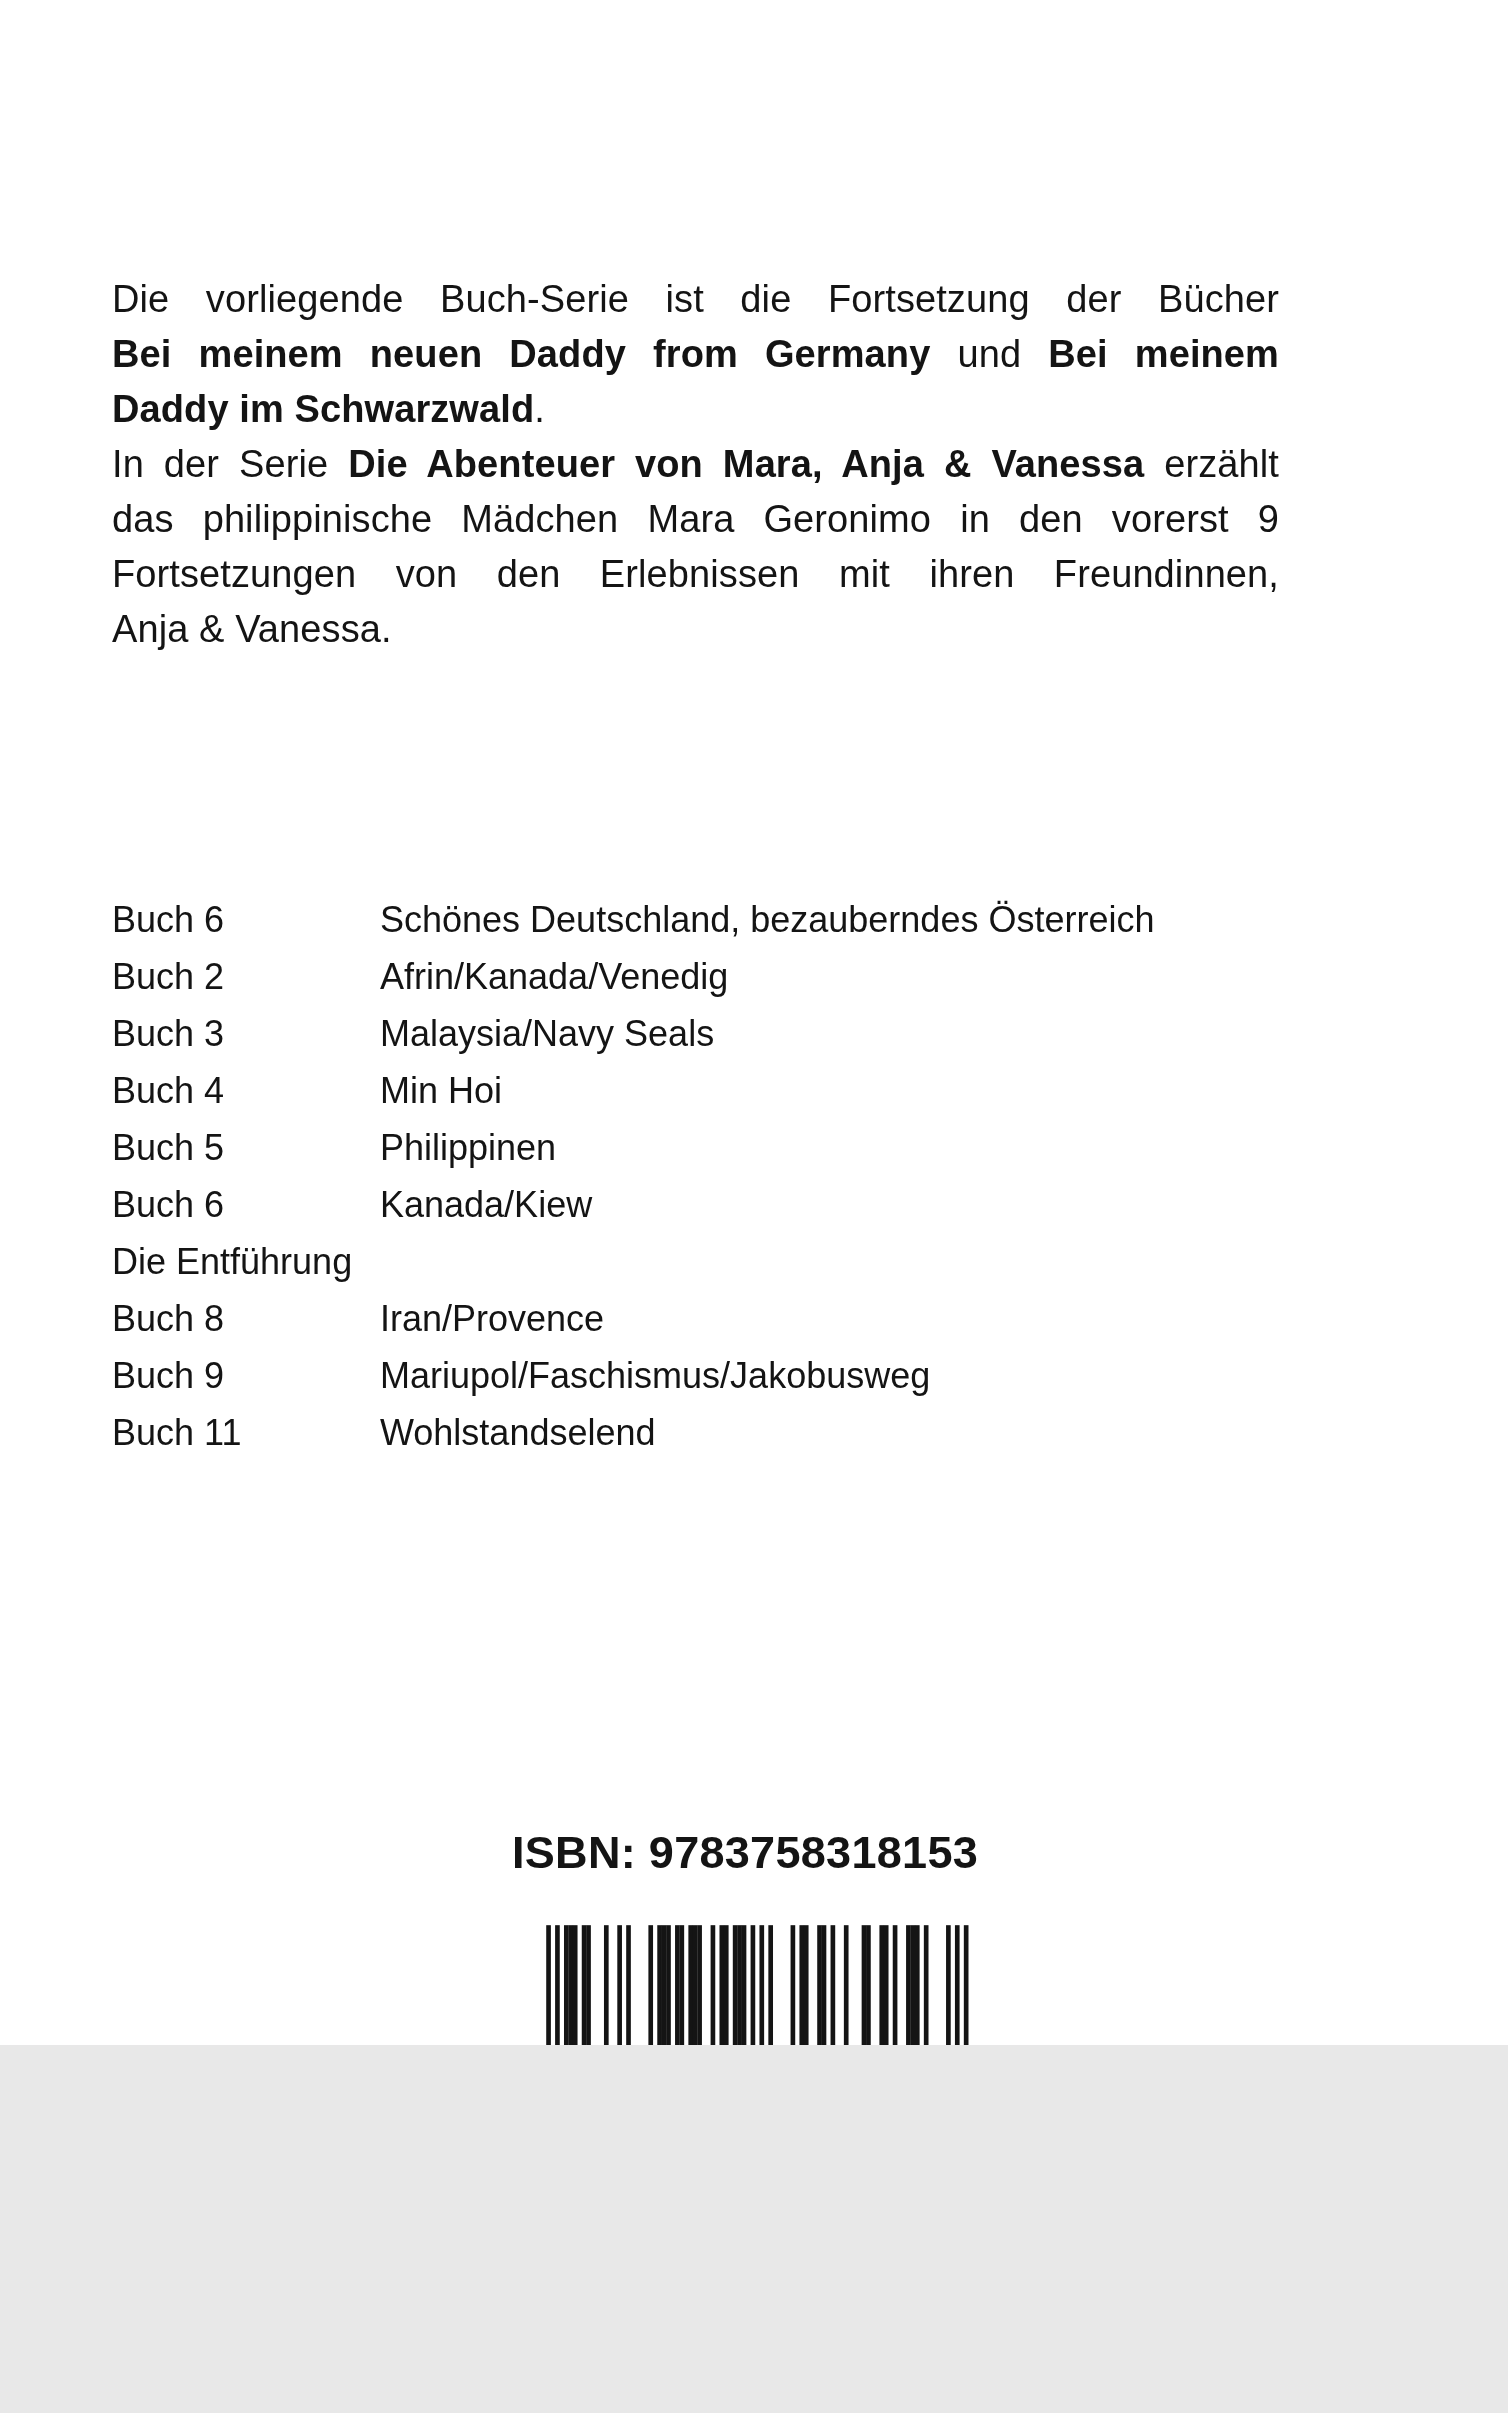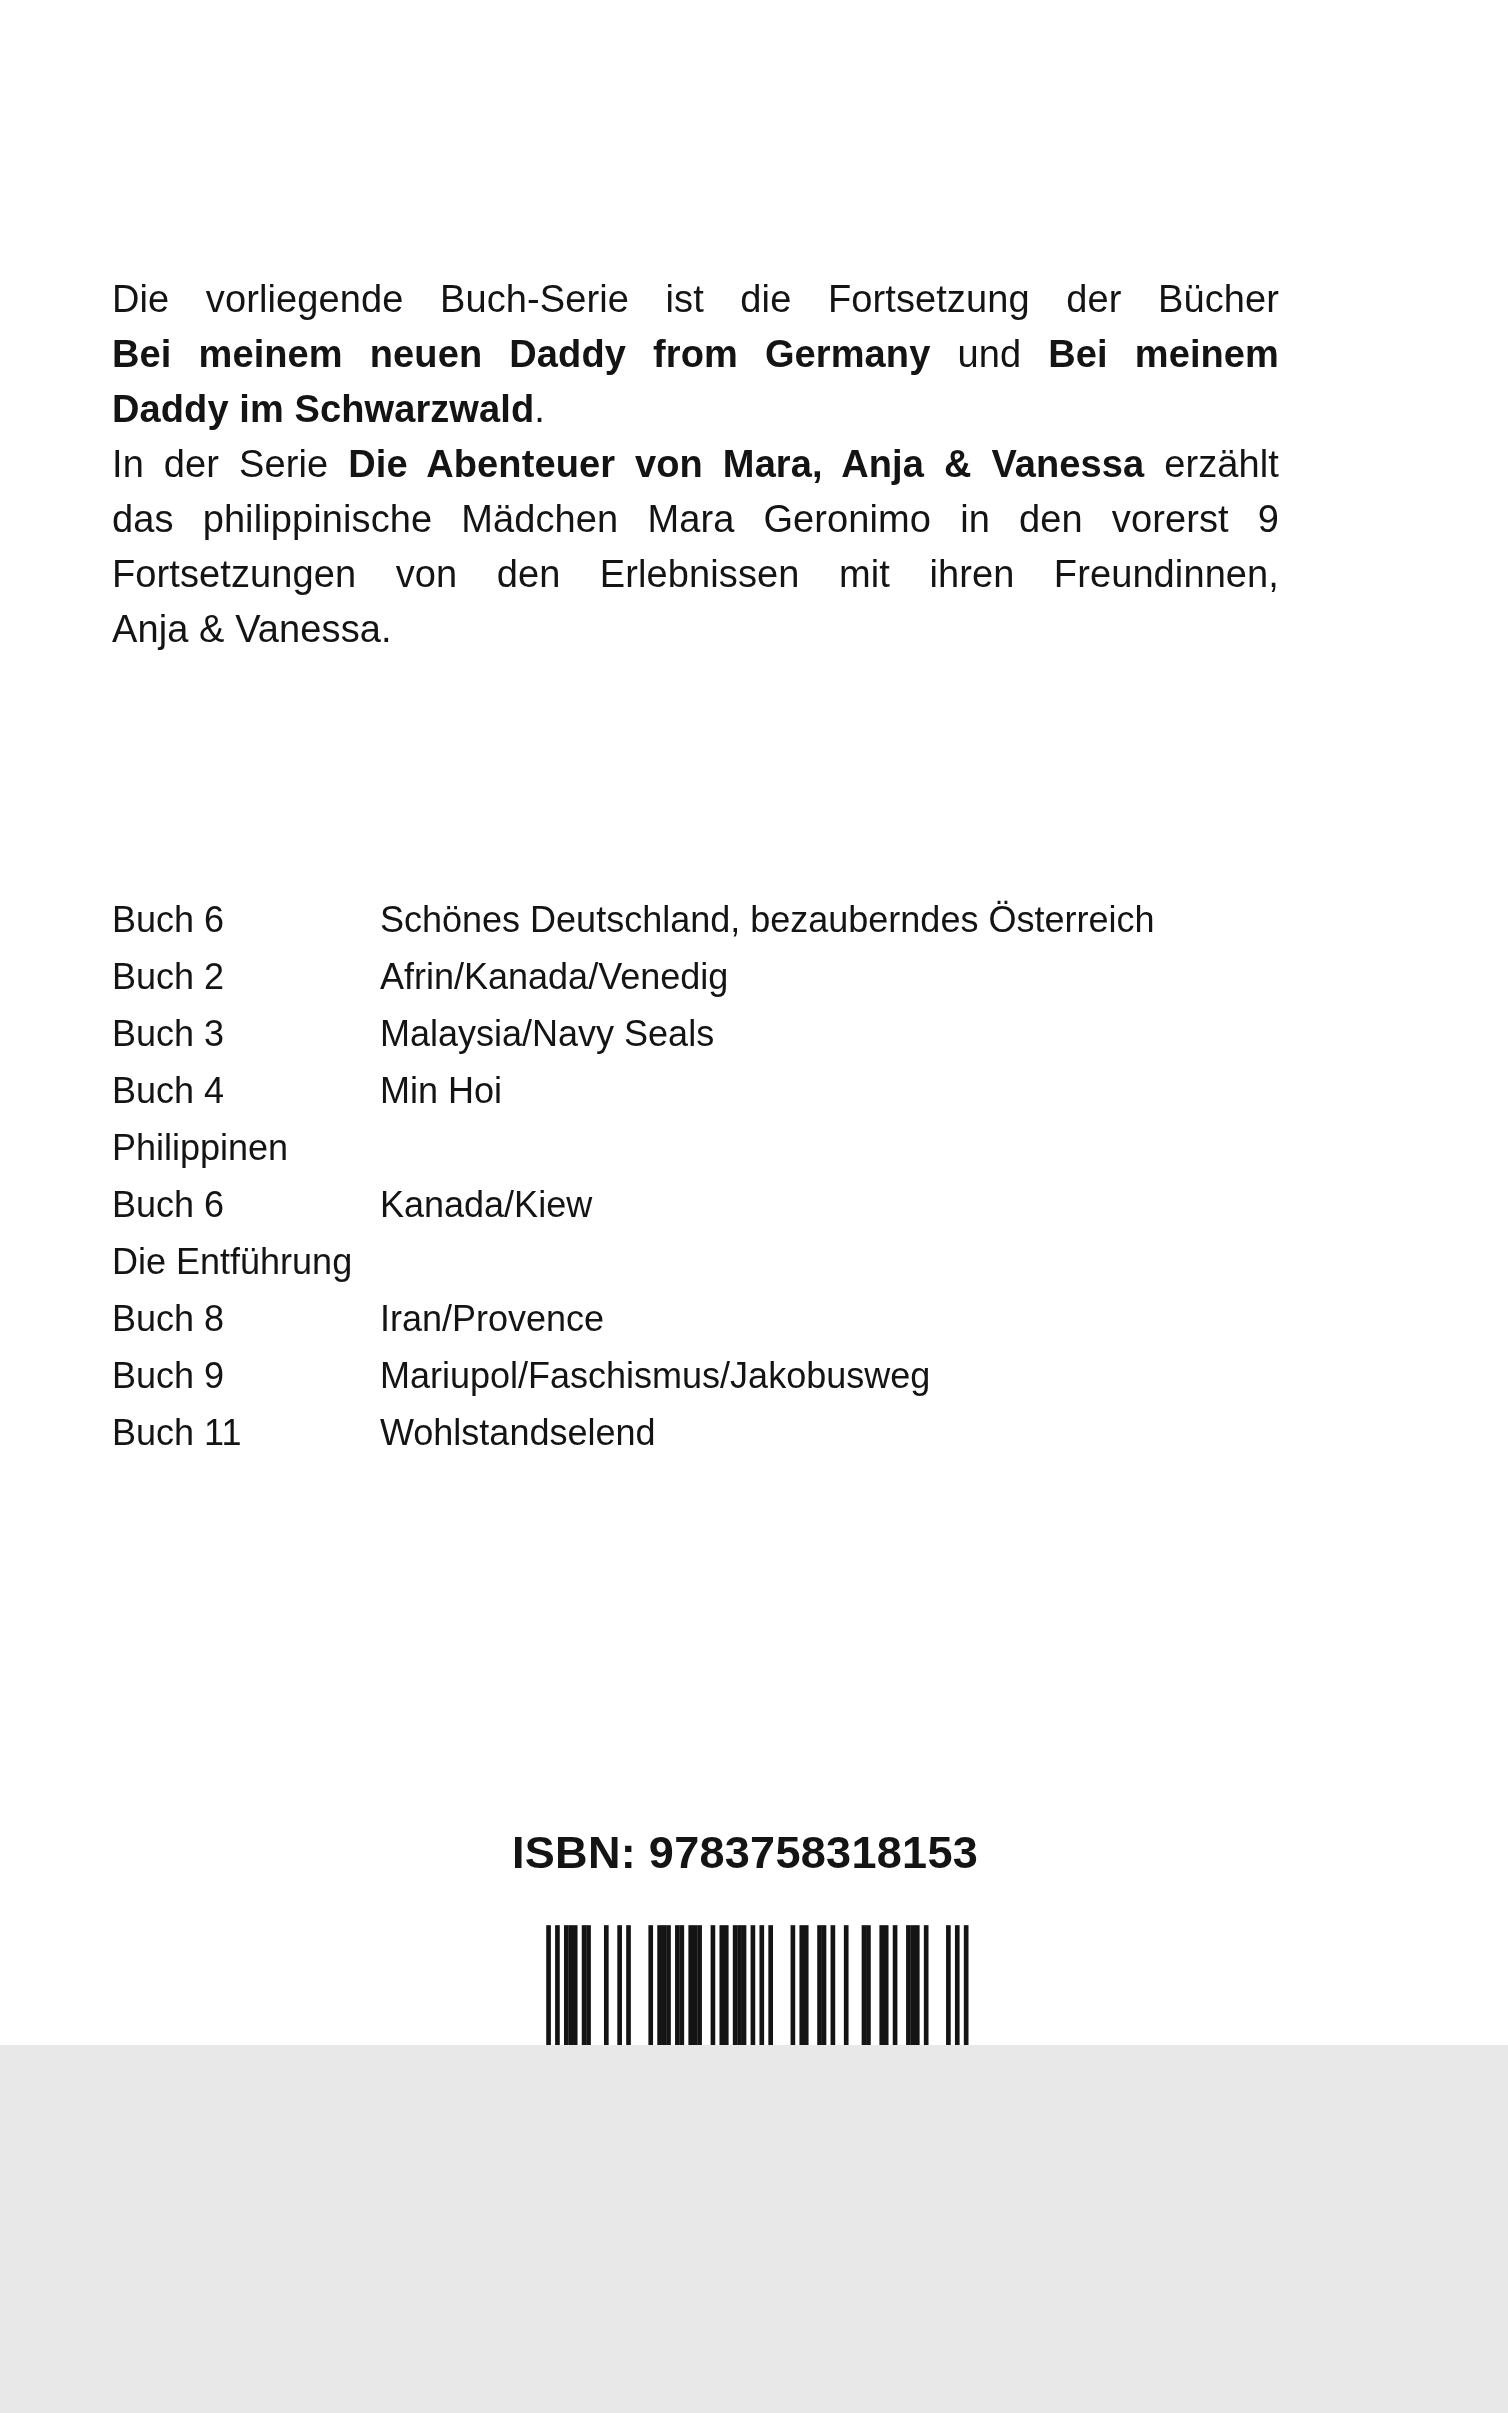--- a/index.html
+++ b/index.html
@@ -67,20 +67,21 @@
       </div>
       <div class="row">
         <div class="lbl">Buch 3</div>
         <div class="ttl">Malaysia/Navy Seals</div>
       </div>
       <div class="row">
         <div class="lbl">Buch 4</div>
         <div class="ttl">Min Hoi</div>
       </div>
       <div class="row">
+        <div class="lbl">Buch 5</div>
         <div class="ttl">Philippinen</div>
       </div>
       <div class="row">
         <div class="lbl">Buch 6</div>
         <div class="ttl">Kanada/Kiew</div>
       </div>
       <div class="row">
         <div class="ttl">Die Entführung</div>
       </div>
       <div class="row">

